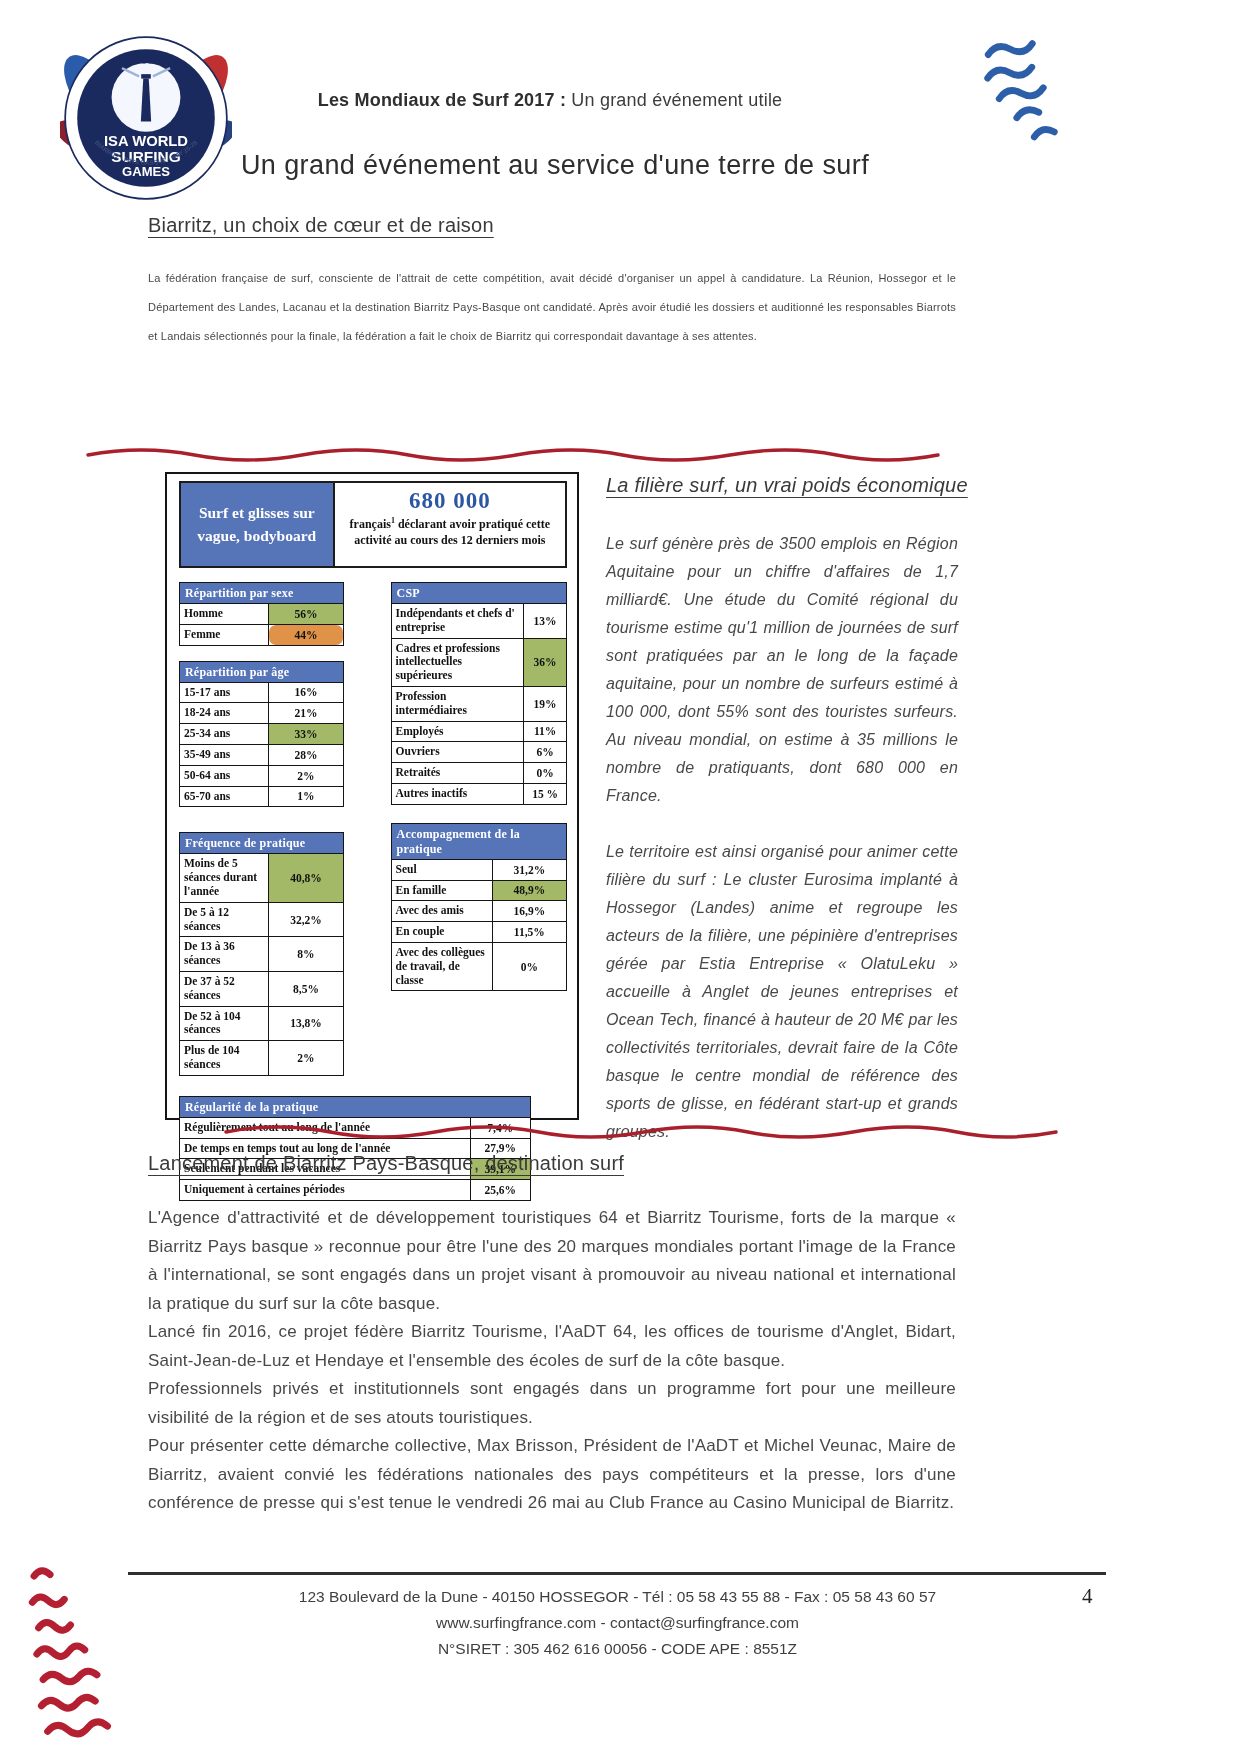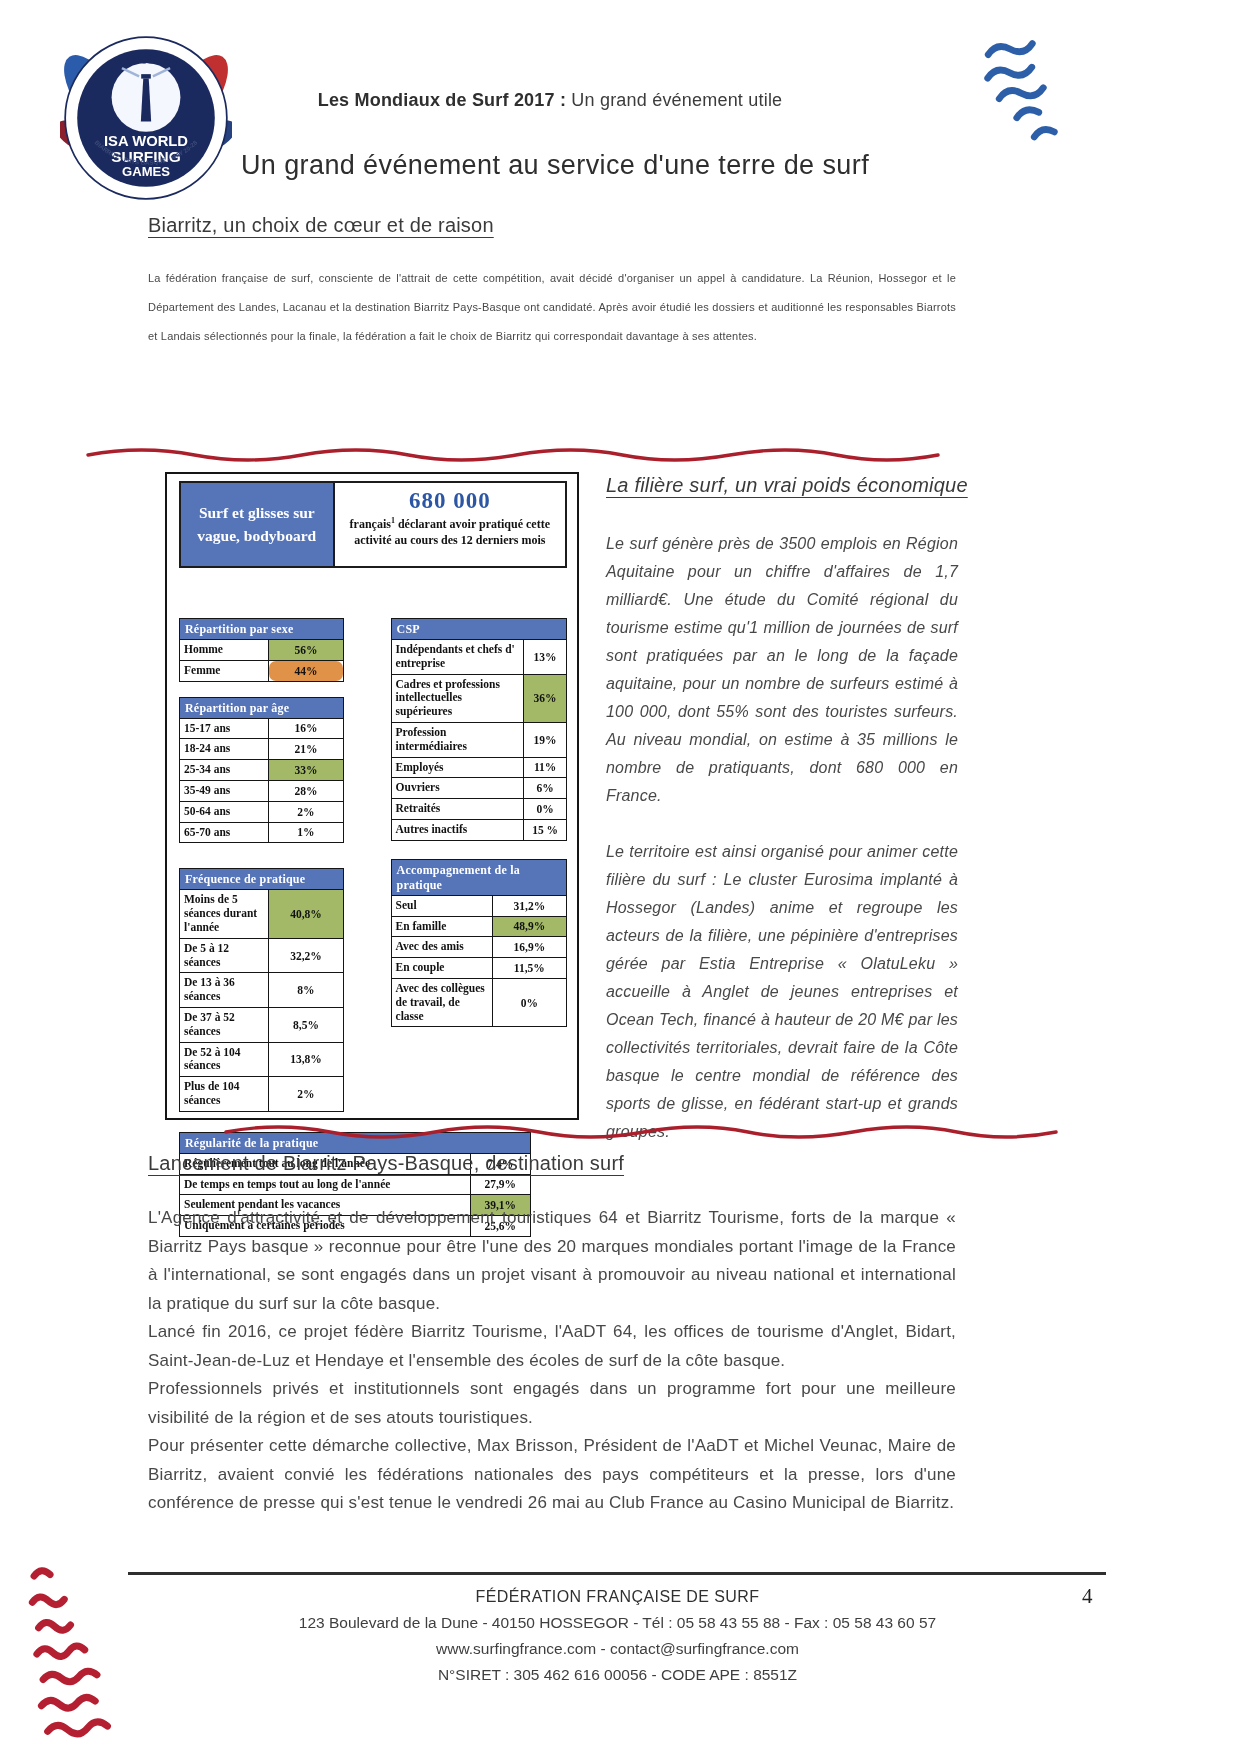--- a/index.html
+++ b/index.html
@@ -57,21 +57,21 @@
   .info-head{display:flex;border:2px solid #1c1c1c;margin-top:4px;min-height:87px;}
   .info-head-left{
     width:40%;background:var(--table-header-blue);border-right:2px solid #1c1c1c;
     color:#fff;font-weight:700;font-size:15.5px;line-height:1.45;
     display:flex;align-items:center;justify-content:center;text-align:center;padding:6px 8px;
   }
   .info-head-right{flex:1;text-align:center;padding:5px 8px 4px;}
   .big-number{color:var(--number-blue);font-size:23px;font-weight:700;letter-spacing:1px;}
   .head-sub{font-size:12px;font-weight:700;line-height:1.3;margin-top:2px;}
   .head-sub sup{font-size:8px;}
-  .info-cols{display:flex;margin-top:50px;}
+  .info-cols{display:flex;margin-top:14px;}
   .col-left{width:166px;}
   .col-right{width:178px;margin-left:47px;}
   
   .tbl{border:1.5px solid #151515;background:#fff;font-size:11.5px;font-weight:700;}
   .tbl .tbl-head{
     background:var(--table-header-blue);color:#fff;
     padding:3px 5px 2px;border-bottom:1px solid #151515;
     font-size:12px;letter-spacing:.2px;
   }
   .tbl .tbl-row{display:flex;align-items:stretch;}
@@ -341,21 +341,20 @@
   <h2 class="sec-heading h-lancement">Lancement de Biarritz Pays-Basque, destination surf</h2>
   <div class="lancement">
     <p>L'Agence d'attractivité et de développement touristiques 64 et Biarritz Tourisme, forts de la marque « Biarritz Pays basque » reconnue pour être l'une des 20 marques mondiales portant l'image de la France à l'international, se sont engagés dans un projet visant à promouvoir au niveau national et international la pratique du surf sur la côte basque.</p>
     <p>Lancé fin 2016, ce projet fédère Biarritz Tourisme, l'AaDT 64, les offices de tourisme d'Anglet, Bidart, Saint-Jean-de-Luz et Hendaye et l'ensemble des écoles de surf de la côte basque.</p>
     <p>Professionnels privés et institutionnels sont engagés dans un programme fort pour une meilleure visibilité de la région et de ses atouts touristiques.</p>
     <p>Pour présenter cette démarche collective, Max Brisson, Président de l'AaDT et Michel Veunac, Maire de Biarritz, avaient convié les fédérations nationales des pays compétiteurs et la presse, lors d'une conférence de presse qui s'est tenue le vendredi 26 mai au Club France au Casino Municipal de Biarritz.</p>
   </div>
 
   <div class="footer-rule"></div>
   <div class="footer">
-    <div class="f-org">FÉDÉRATION FRANÇAISE DE SURF</div>
     <div class="f-line">123 Boulevard de la Dune - 40150 HOSSEGOR - Tél : 05 58 43 55 88 - Fax : 05 58 43 60 57</div>
     <div class="f-line">www.surfingfrance.com - contact@surfingfrance.com</div>
     <div class="f-line">N°SIRET : 305 462 616 00056 - CODE APE : 8551Z</div>
   </div>
   <div class="page-number">4</div>
 
   <svg class="bottom-waves" viewBox="0 0 112 190">
     <g fill="none" stroke="#b41f31" stroke-width="7" stroke-linecap="round" transform="rotate(-5 56 95)">
       <path d="M14 14 q8 -9 16 0"></path>
       <path d="M10 40 q8 -9 16 0 q8 9 16 0"></path>

